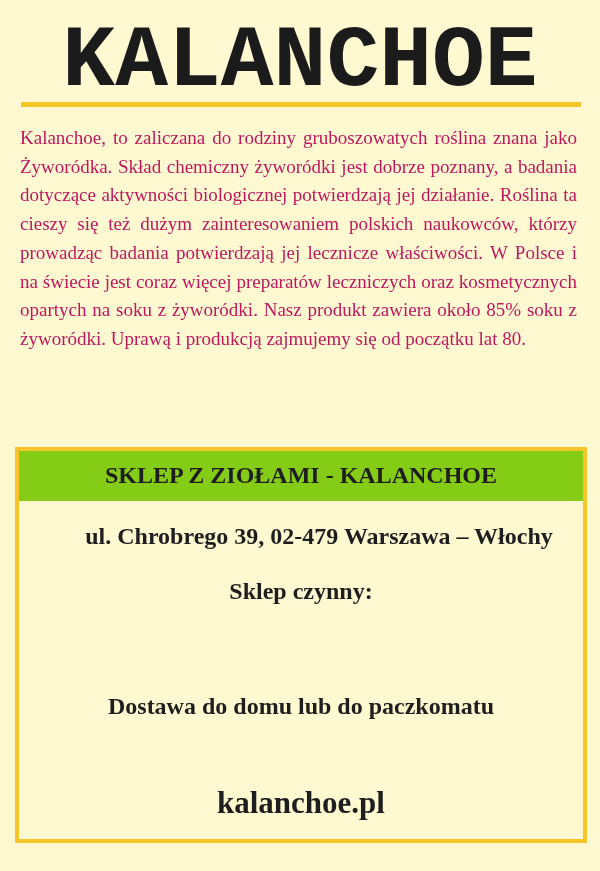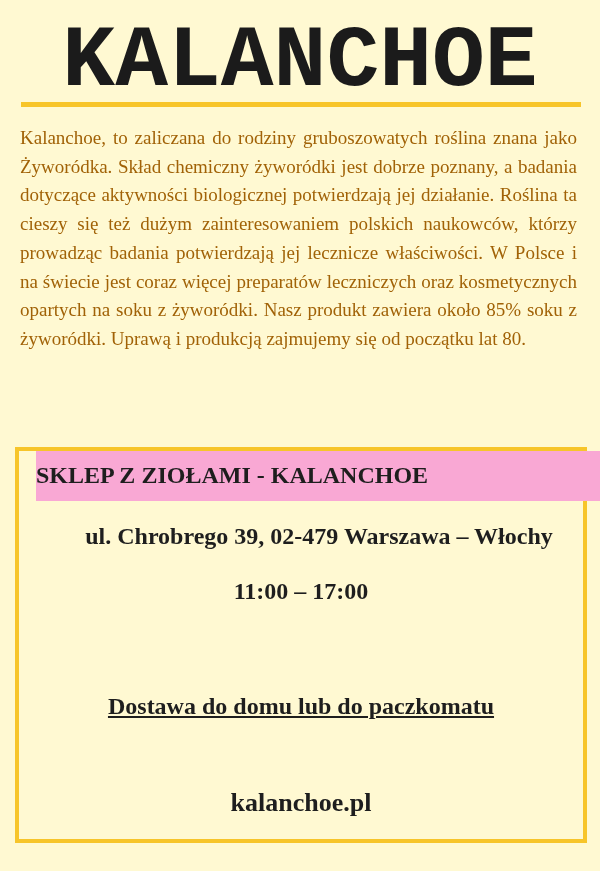--- a/index.html
+++ b/index.html
@@ -39,39 +39,39 @@
     }
     .intro {
       position: absolute;
       left: 20px;
       top: 124px;
       width: 557px;
       font-size: 19px;
       line-height: 28.7px;
       text-align: justify;
       margin: 0;
-      color: #a16207;
+      color: #be185d;
     }
     .shop-box {
       position: absolute;
       left: 15px;
       top: 447px;
       width: 564px;
       height: 388px;
       border: 4px solid #F7C52A;
       background: #FFF9D2;
     }
     .shop-header {
       position: absolute;
-      left: 17px;
+      left: 0;
       top: 0;
       width: 564px;
       height: 50px;
-      background: #f9a8d4;
-      text-align: left;
+      background: #84cc16;
+      text-align: center;
       font-weight: bold;
       font-size: 24px;
       line-height: 48px;
       color: #1e1e1e;
     }
     .shop-body {
       position: absolute;
       left: 0;
       top: 50px;
       width: 564px;
@@ -96,44 +96,43 @@
       line-height: 30px;
     }
     .hours div, .contact div { display: block; }
     .contact {
       position: absolute;
       left: 0;
       top: 190px;
       width: 564px;
       font-size: 24px;
       line-height: 30px;
-      text-decoration: underline;
     }
     .website {
       position: absolute;
       left: 0;
       top: 285px;
       width: 564px;
-      font-size: 26px;
+      font-size: 31px;
       line-height: 34px;
     }
   </style>
 </head>
 <body>
 
 <h1 class="title">KALANCHOE</h1>
 <div class="title-rule"></div>
 
 <p class="intro">Kalanchoe, to zaliczana do rodziny gruboszowatych roślina znana jako Żyworódka. Skład chemiczny żyworódki jest dobrze poznany, a badania dotyczące aktywności biologicznej potwierdzają jej działanie. Roślina ta cieszy się też dużym zainteresowaniem polskich naukowców, którzy prowadząc badania potwierdzają jej lecznicze właściwości. W Polsce i na świecie jest coraz więcej preparatów leczniczych oraz kosmetycznych opartych na soku z żyworódki. Nasz produkt zawiera około 85% soku z żyworódki. Uprawą i produkcją zajmujemy się od początku lat 80.</p>
 
 <div class="shop-box">
   <div class="shop-header">SKLEP Z ZIOŁAMI - KALANCHOE</div>
   <div class="shop-body">
     <div class="addr">ul. Chrobrego 39, 02-479 Warszawa – Włochy</div>
     <div class="hours">
-      <div>11:00 – 17:00</div>
+      <div>Sklep czynny:</div>
     </div>
     <div class="contact">
       <div>Dostawa do domu lub do paczkomatu</div>
     </div>
     <div class="website">kalanchoe.pl</div>
   </div>
 </div>
 
 </body></html>

